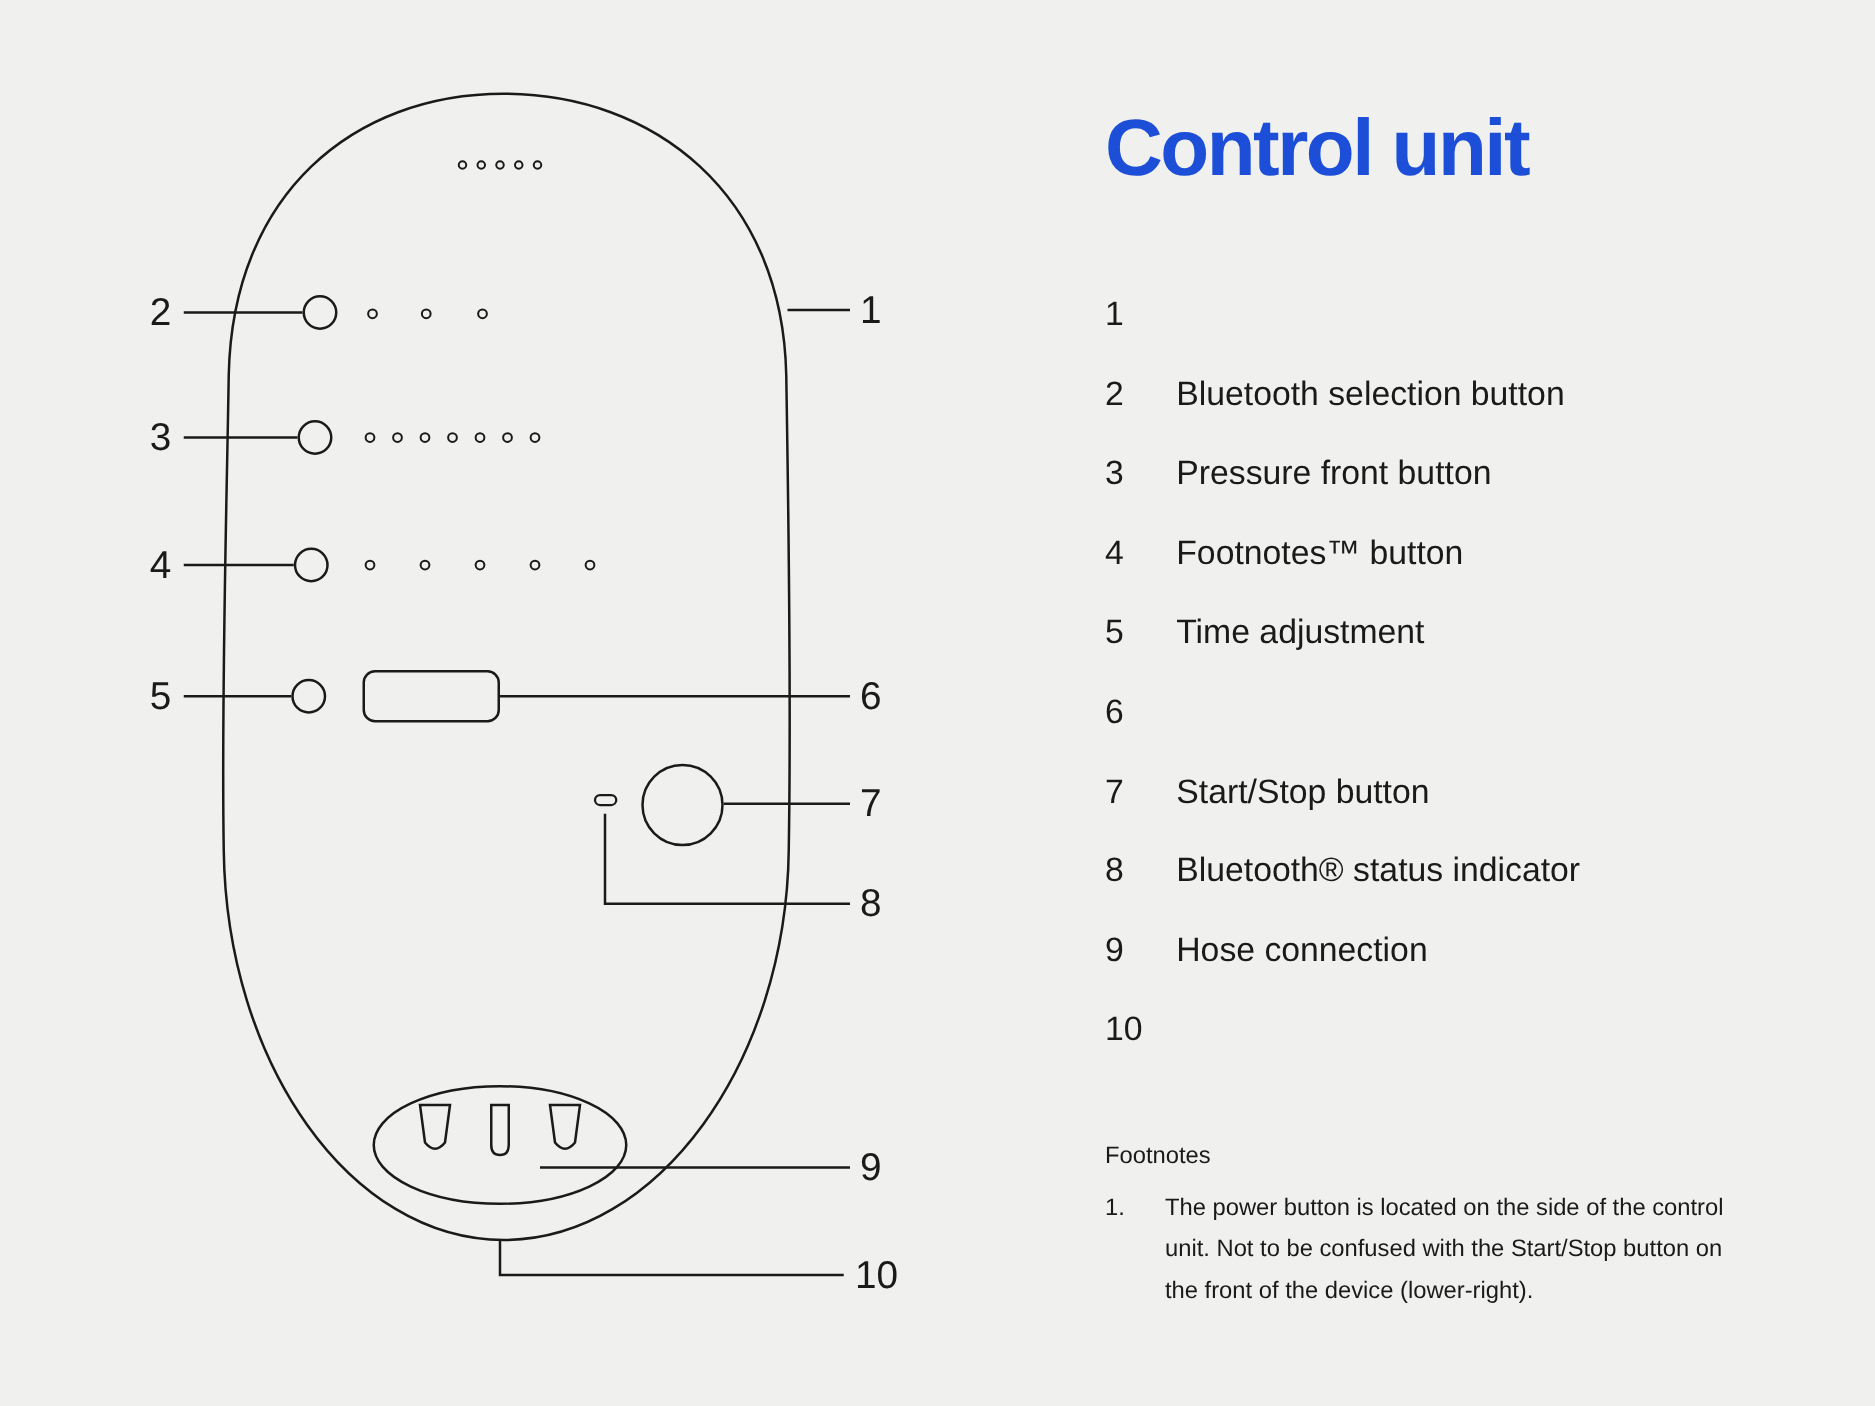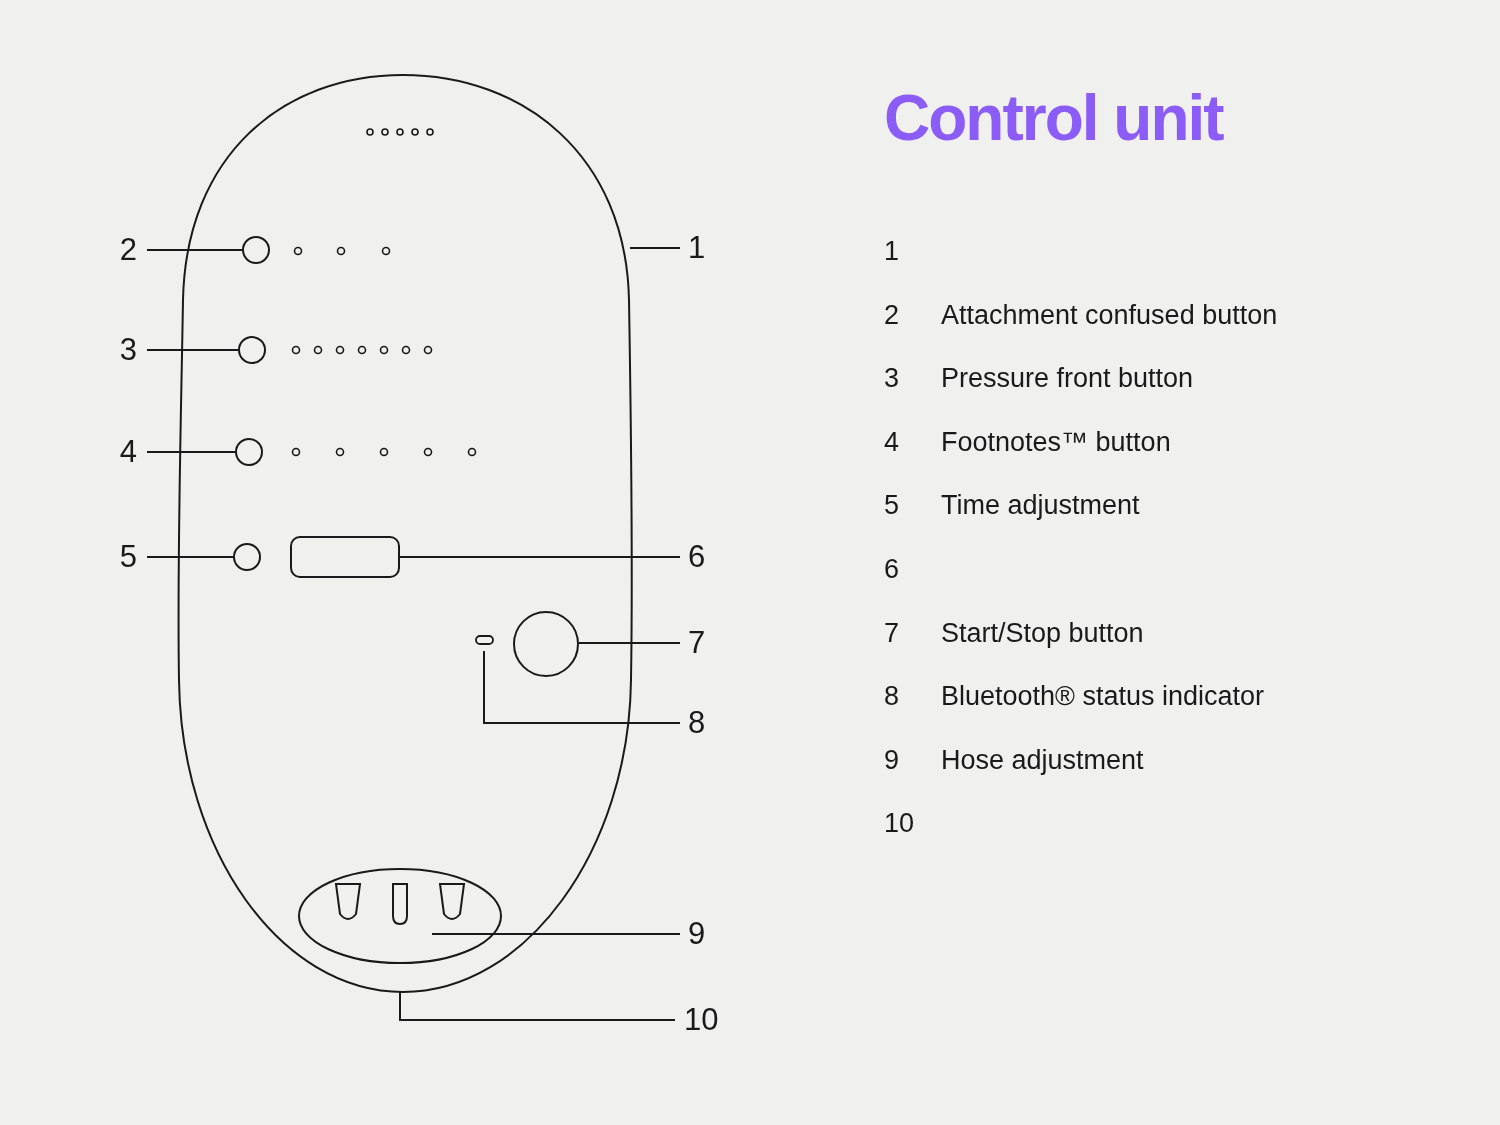--- a/index.html
+++ b/index.html
@@ -11,21 +11,21 @@
     position:relative;
     overflow:hidden;
   }
   .diagram-wrap{position:absolute;left:0;top:0;width:870px;height:1125px}
   svg text{font-family:"Liberation Sans",sans-serif;fill:#1a1a1a}
   .callout-num{font-size:31px}
 
   .panel{position:absolute;left:884px;top:0;width:600px}
   .title{
     font-size:64px;font-weight:700;letter-spacing:-2px;
-    line-height:1;margin:86px 0 0 0;color:#8b5cf6;
+    line-height:1;margin:86px 0 0 0;color:#1d4ed8;
   }
   .legend{margin-top:88px}
   .legend-row{
     display:flex;align-items:flex-start;
     font-size:27px;line-height:27px;
     height:63.6px;
   }
   .legend-num{width:57px;flex:none}
   .legend-label{flex:1}
 
@@ -126,21 +126,21 @@
 
 <div class="panel">
   <h1 class="title">Control unit</h1>
 
   <div class="legend">
     <div class="legend-row">
       <span class="legend-num">1</span>
     </div>
     <div class="legend-row">
       <span class="legend-num">2</span>
-      <span class="legend-label">Attachment confused button</span>
+      <span class="legend-label">Bluetooth selection button</span>
     </div>
     <div class="legend-row">
       <span class="legend-num">3</span>
       <span class="legend-label">Pressure front button</span>
     </div>
     <div class="legend-row">
       <span class="legend-num">4</span>
       <span class="legend-label">Footnotes™ button</span>
     </div>
     <div class="legend-row">
@@ -153,20 +153,27 @@
     <div class="legend-row">
       <span class="legend-num">7</span>
       <span class="legend-label">Start/Stop button</span>
     </div>
     <div class="legend-row">
       <span class="legend-num">8</span>
       <span class="legend-label">Bluetooth® status indicator</span>
     </div>
     <div class="legend-row">
       <span class="legend-num">9</span>
-      <span class="legend-label">Hose adjustment</span>
+      <span class="legend-label">Hose connection</span>
     </div>
     <div class="legend-row">
       <span class="legend-num">10</span>
     </div>
   </div>
 
+  <div class="footnotes">
+    <p class="footnotes-heading">Footnotes</p>
+    <div class="footnote-item">
+      <span class="footnote-num">1.</span>
+      <span class="footnote-text">The power button is located on the side of the control unit. Not to be confused with the Start/Stop button on the front of the device (lower-right).</span>
+    </div>
+  </div>
 </div>
 
 </body></html>

